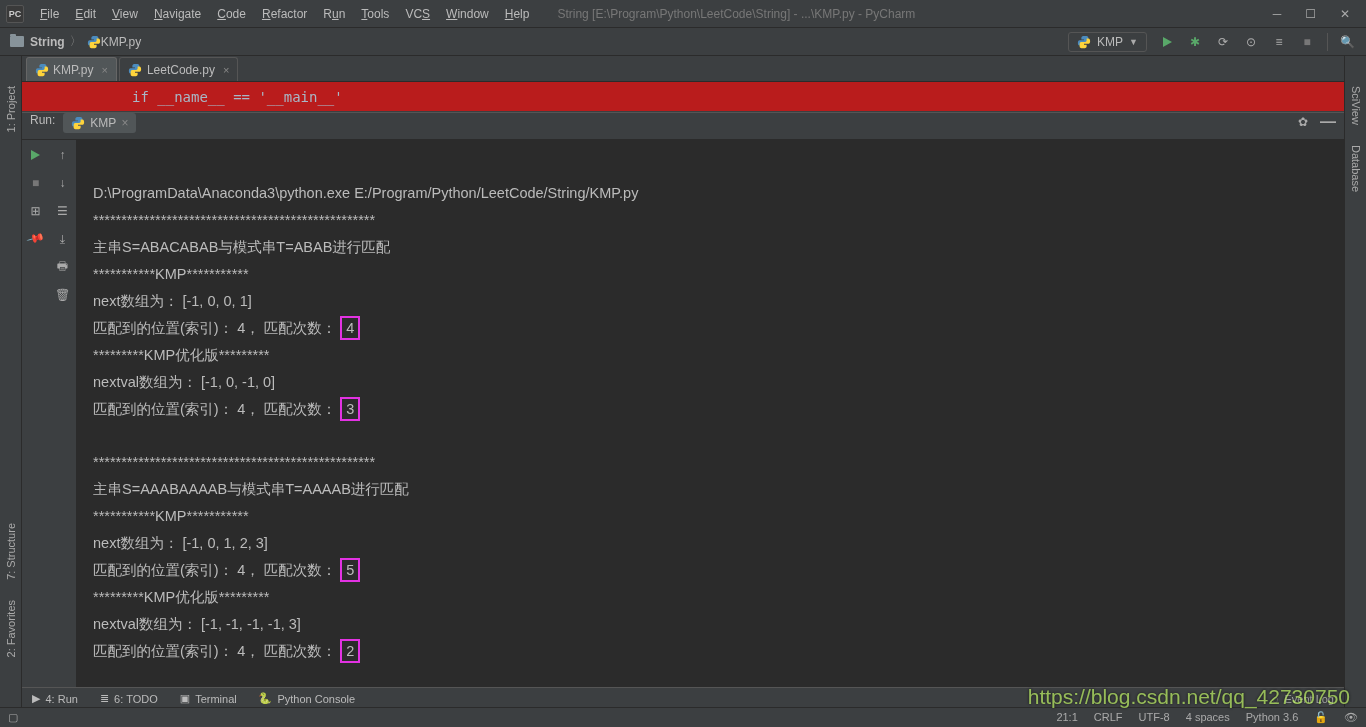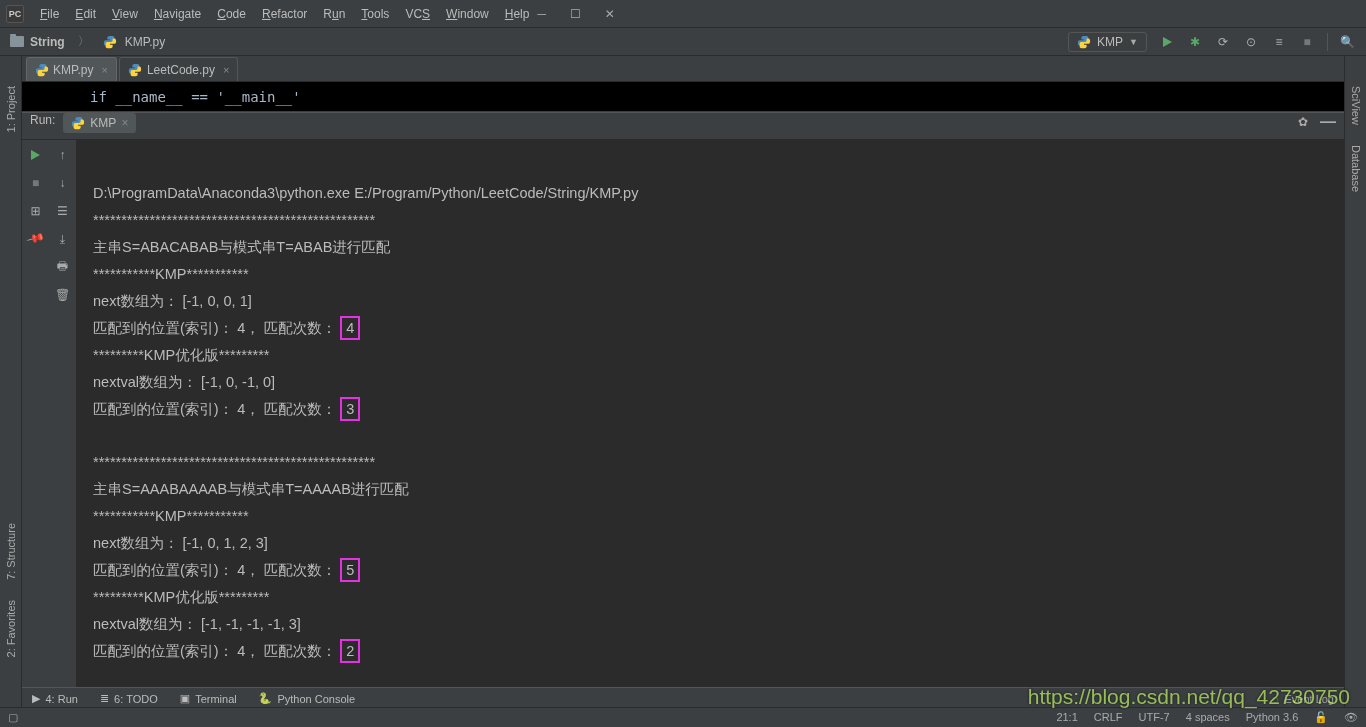--- a/index.html
+++ b/index.html
@@ -8,38 +8,38 @@
 .app-icon { width: 18px; height: 18px; background: #3a3a3a; border: 1px solid #555; display: flex; align-items: center; justify-content: center; font-size: 9px; color: #ccc; font-weight: bold; border-radius: 2px; margin-right: 8px; }
 .menu-items { display: flex; justify-content: space-between; }
 .menu-items span { padding: 0 8px; color: #bbbbbb; cursor: pointer; }
 .menu-items span u { text-decoration: underline; }
 .title-text { flex: 1; text-align: left; color: #777; padding-left: 20px; white-space: nowrap; overflow: hidden; }
 .window-ctrl { display: flex; gap: 24px; padding-right: 10px; }
 .window-ctrl span { color: #aaa; cursor: pointer; font-size: 12px; }
 .navbar { height: 28px; display: flex; align-items: center; padding: 0 10px; background: #3c3f41; border-bottom: 1px solid #2b2b2b; }
 .folder-icon { width: 14px; height: 11px; background: #87939a; border-radius: 1px; margin-right: 6px; position: relative; }
 .folder-icon::before { content: ''; position: absolute; top: -2px; left: 0; width: 6px; height: 2px; background: #87939a; border-radius: 1px 1px 0 0; }
-.breadcrumb { display: flex; align-items: center; color: #bbbbbb; gap: 8px; }
+.breadcrumb { display: flex; align-items: center; color: #bbbbbb; }
 .breadcrumb .sep { margin: 0 5px; color: #888; }
 .nav-right { margin-left: auto; display: flex; align-items: center; gap: 12px; }
 .run-config { display: flex; align-items: center; border: 1px solid #555; border-radius: 3px; padding: 2px 8px; cursor: pointer; gap: 6px; }
 .run-config .caret { font-size: 9px; color: #aaa; }
 .tool-icon { width: 16px; height: 16px; display: flex; align-items: center; justify-content: center; cursor: pointer; color: #aaa; }
 .play-icon { width: 0; height: 0; border-left: 9px solid #59a869; border-top: 5px solid transparent; border-bottom: 5px solid transparent; }
 .bug-icon { color: #59a869; }
 .tabs-row { height: 26px; display: flex; align-items: flex-end; background: #3c3f41; border-bottom: 1px solid #2b2b2b; padding-left: 26px; }
 .tab { display: flex; align-items: center; padding: 4px 8px; border: 1px solid #555; border-bottom: none; margin-right: 2px; height: 24px; cursor: pointer; border-radius: 3px 3px 0 0; background: #3c3f41; }
 .tab.active { background: #515658; border-color: #666; }
 .tab .close-x { margin-left: 8px; color: #888; font-size: 11px; }
 .left-stripe, .right-stripe { position: absolute; top: 56px; bottom: 20px; width: 22px; background: #3c3f41; display: flex; flex-direction: column; align-items: center; padding-top: 20px; }
 .left-stripe { left: 0; border-right: 1px solid #2b2b2b; }
 .right-stripe { right: 0; border-left: 1px solid #2b2b2b; }
 .vertical-text { writing-mode: vertical-rl; transform: rotate(180deg); color: #aaa; font-size: 11px; margin: 10px 0; cursor: pointer; }
 .vertical-text-r { writing-mode: vertical-rl; color: #aaa; font-size: 11px; margin: 10px 0; cursor: pointer; }
-.editor-strip { position: absolute; left: 22px; right: 22px; top: 82px; height: 30px; background: #000000; color: #a9b7c6; font-family: "Consolas", monospace; font-size: 14px; padding-left: 68px; line-height: 30px; border-bottom: 1px solid #3c3f41; }
+.editor-strip { position: absolute; left: 22px; right: 22px; top: 82px; height: 30px; background: #b91c1c; color: #a9b7c6; font-family: "Consolas", monospace; font-size: 14px; padding-left: 110px; line-height: 30px; border-bottom: 1px solid #3c3f41; }
 .editor-gutter-space { position: absolute; left: 22px; top:82px; width: 55px; height: 30px; background: #313335; border-right: 1px solid #3c3f41; }
 .run-panel-header { position: absolute; left: 22px; right: 22px; top: 112px; height: 28px; display: flex; align-items: flex-start; background: #3c3f41; border-top: 1px solid #555; border-bottom: 1px solid #2b2b2b; padding: 0 8px; }
 .run-label { color: #bbbbbb; margin-right: 8px; }
 .run-tab { display: flex; align-items: center; gap: 5px; background: #515658; padding: 3px 8px; border-radius: 3px; }
 .run-header-right { margin-left: auto; display: flex; align-items: center; gap: 12px; color: #aaa; }
 .gear-icon { cursor: pointer; }
 .run-body { position: absolute; left: 22px; right: 22px; top: 140px; bottom: 38px; display: flex; background: #2b2b2b; }
 .run-gutter { width: 55px; background: #3c3f41; display: flex; border-right: 1px solid #2b2b2b; }
 .gcol { width: 27px; display: flex; flex-direction: column; align-items: center; padding-top: 6px; gap: 10px; }
 .gcol .gicon { width: 18px; height: 18px; display: flex; align-items: center; justify-content: center; color: #aaa; cursor: pointer; }
@@ -66,20 +66,21 @@
     <span><u>V</u>iew</span>
     <span><u>N</u>avigate</span>
     <span><u>C</u>ode</span>
     <span><u>R</u>efactor</span>
     <span>R<u>u</u>n</span>
     <span><u>T</u>ools</span>
     <span>VC<u>S</u></span>
     <span><u>W</u>indow</span>
     <span><u>H</u>elp</span>
   </div>
+  <div class="title-text">String [E:\Program\Python\LeetCode\String] - ...\KMP.py - PyCharm</div>
   <div class="window-ctrl">
     <span>─</span>
     <span>☐</span>
     <span>✕</span>
   </div>
 </div>
 
 <div class="navbar">
   <div class="folder-icon"></div>
   <div class="breadcrumb">
@@ -211,21 +212,21 @@
   <div class="item">▣ <span>Terminal</span></div>
   <div class="item">🐍 <span>Python Console</span></div>
   <div class="right item">◌ <span>Event Log</span></div>
 </div>
 
 <div class="status-bar">
   <span>▢</span>
   <div class="right">
     <span>21:1</span>
     <span>CRLF</span>
-    <span>UTF-7</span>
+    <span>UTF-8</span>
     <span>4 spaces</span>
     <span>Python 3.6</span>
     <span>🔓</span>
     <span>👁</span>
   </div>
 </div>
 
 <div class="watermark">https://blog.csdn.net/qq_42730750</div>
 
 </body></html>

